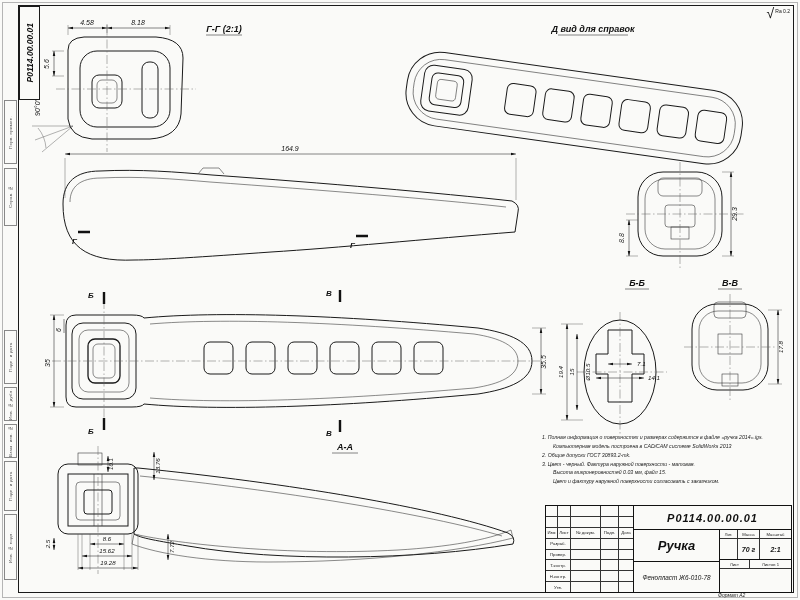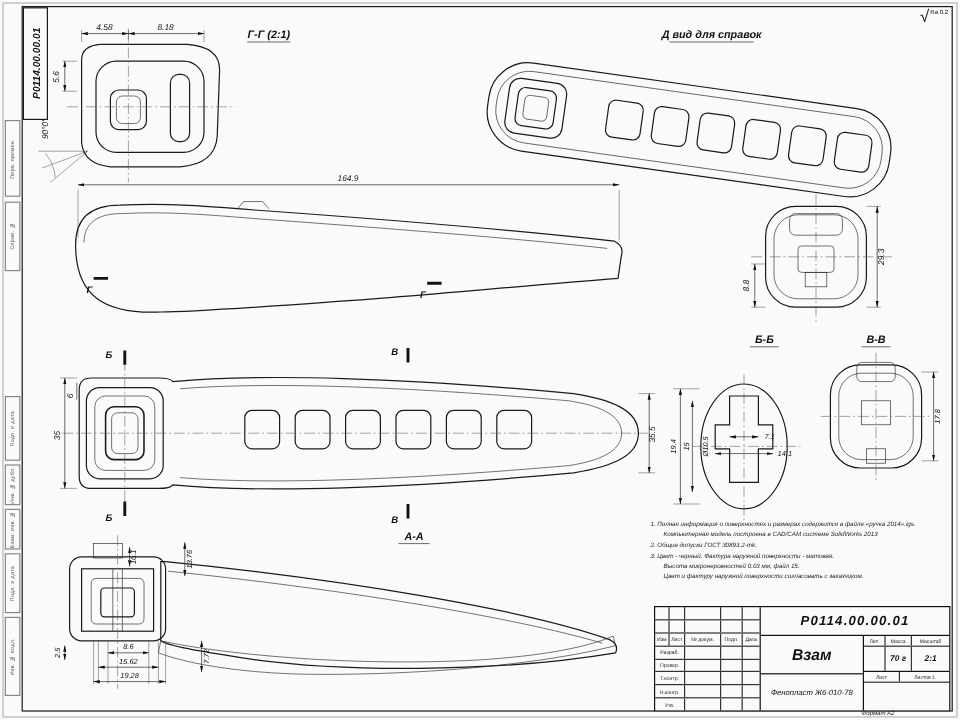--- a/index.html
+++ b/index.html
@@ -363,21 +363,21 @@
           <div class="tb-c wlab">Утв.</div>
           <div class="tb-c wa"></div>
           <div class="tb-c wb"></div>
           <div class="tb-c w5"></div>
         </div>
     </div>
     <div class="tb-right">
       <div class="tb-doc">P0114.00.00.01</div>
       <div class="tb-mid">
         <div class="tb-namecol">
-          <div class="tb-name">Взам</div>
+          <div class="tb-name">Ручка</div>
           <div class="tb-mat">Фенопласт Ж6-010-78</div>
         </div>
         <div class="tb-rcol">
           <div class="tb-lms-h">
             <div class="c-lit">Лит.</div>
             <div class="c-mass">Масса</div>
             <div class="c-scale">Масштаб</div>
           </div>
           <div class="tb-lms-v">
             <div class="c-lit"></div>

